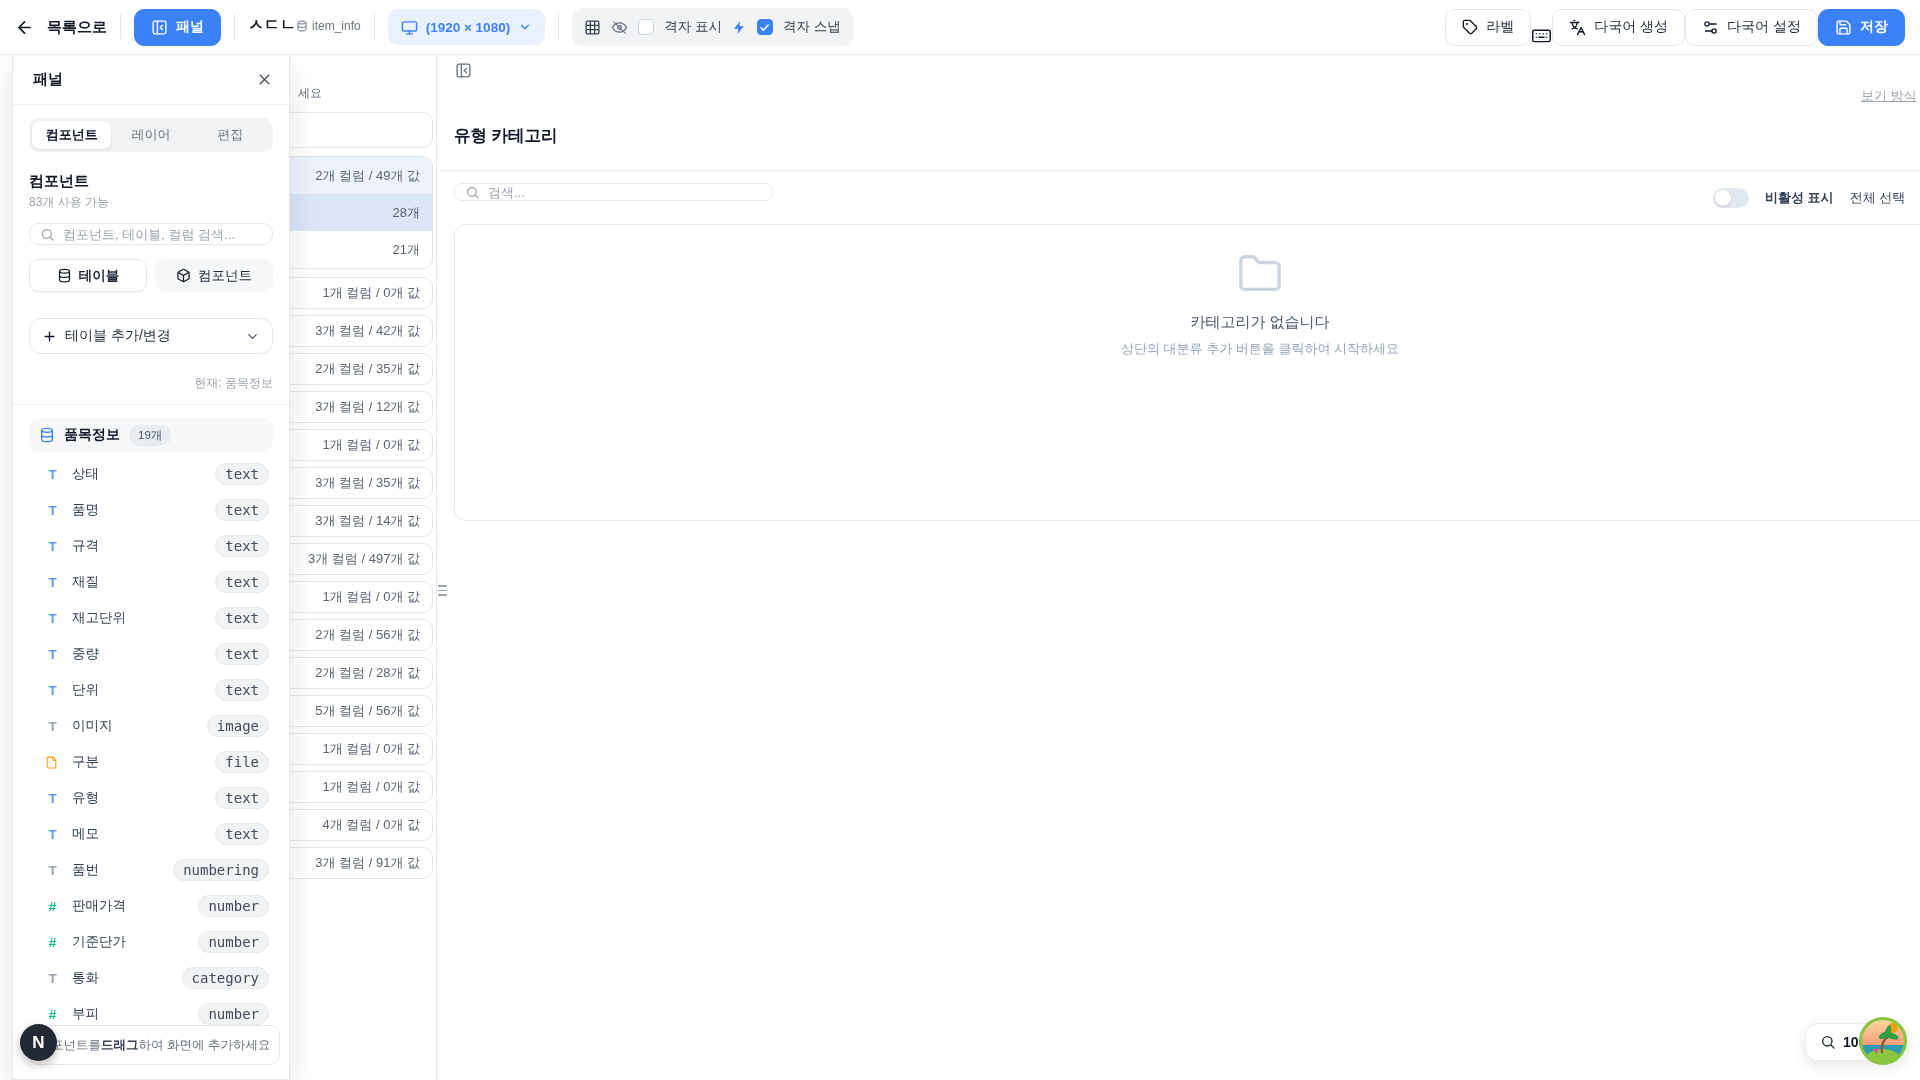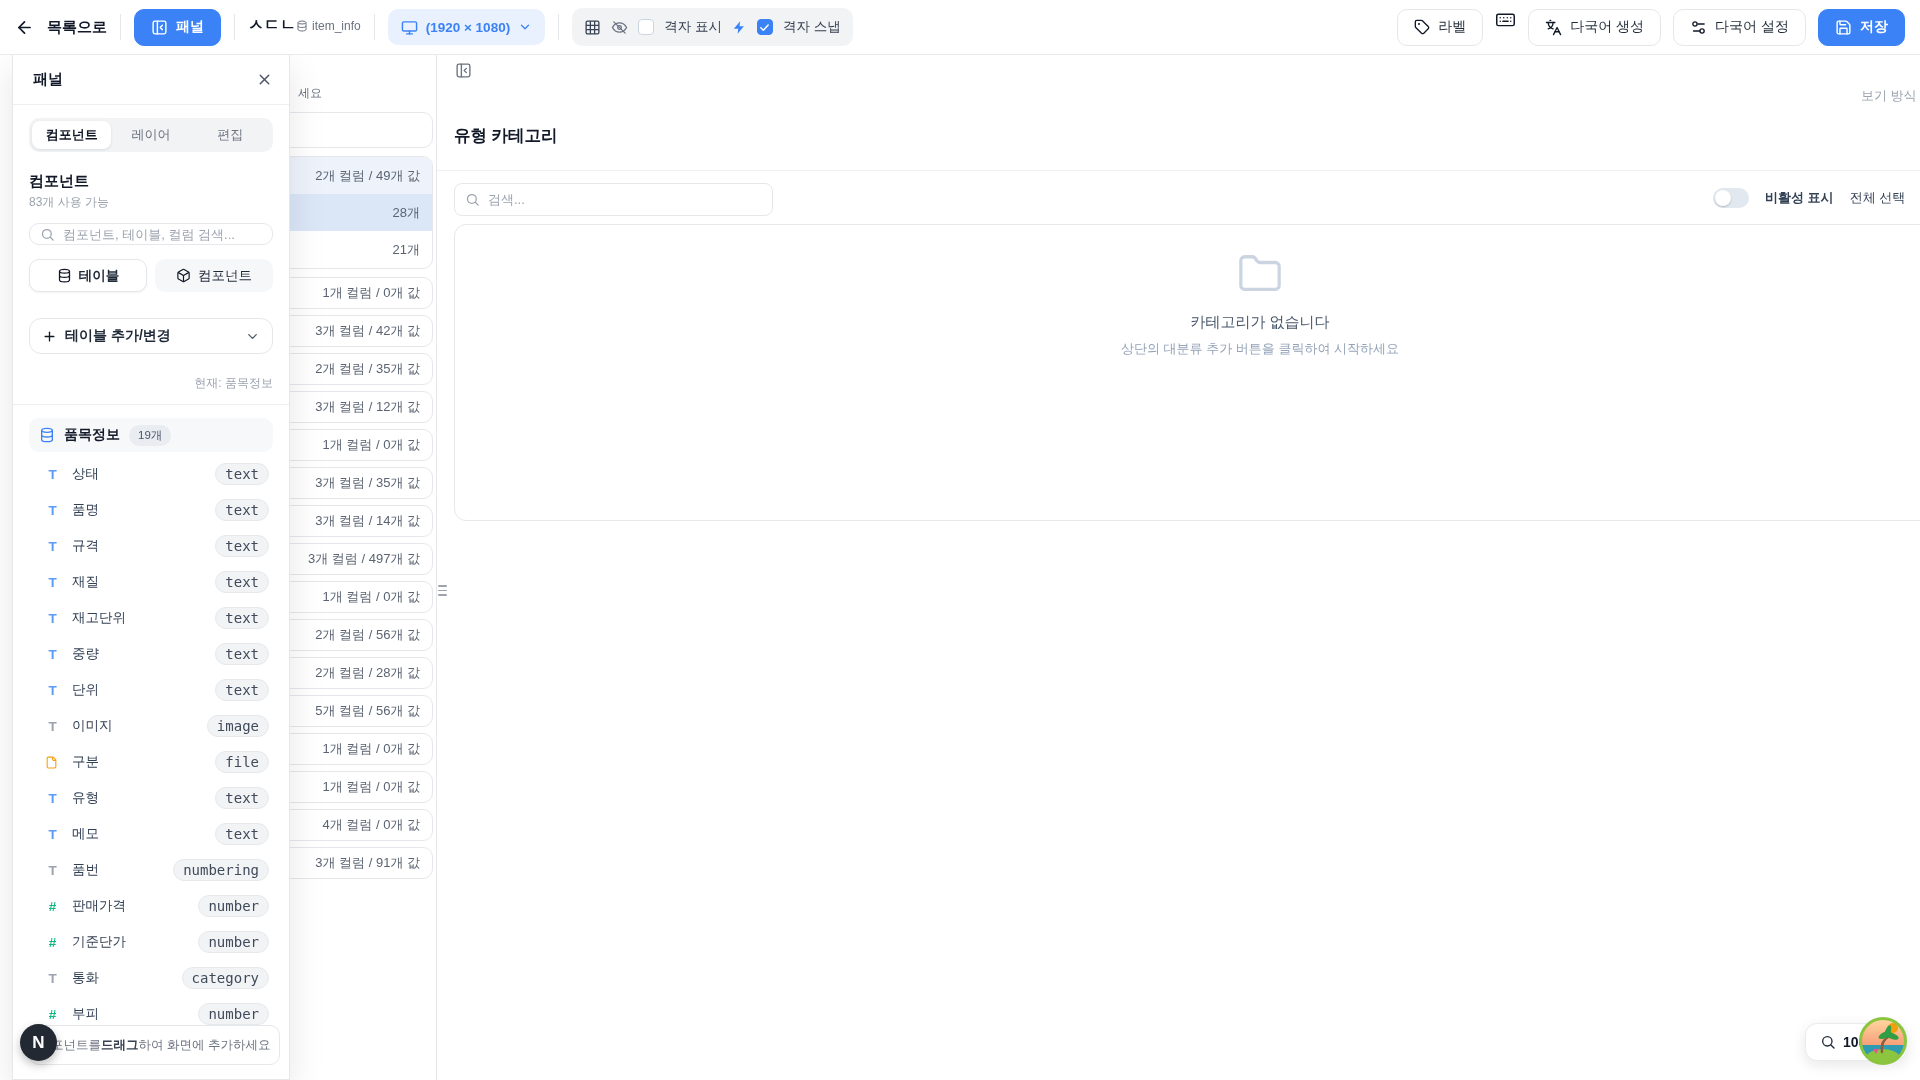--- a/index.html
+++ b/index.html
@@ -3,21 +3,21 @@
 <meta charset="utf-8">
 <style>
   * { margin:0; padding:0; box-sizing:border-box; }
   html,body { width:1920px; height:1080px; overflow:hidden; background:#fff;
     font-family:"Liberation Sans", sans-serif; color:#1f2937; }
   svg { display:block; }
 
   
   .toolbar { position:absolute; top:0; left:0; right:0; height:55px; background:#fff;
     border-bottom:1px solid #e8eaed; display:flex; align-items:center; padding:0 15px; gap:13px; z-index:40; }
-  .tb-right { margin-left:auto; display:flex; align-items:flex-start; gap:12px; }
+  .tb-right { margin-left:auto; display:flex; align-items:flex-end; }
   .sep { width:1px; height:26px; background:#e5e7eb; }
   .ghost { display:inline-flex; align-items:center; justify-content:center; background:none; border:none; cursor:pointer; }
   .back-label { font-size:15px; font-weight:700; color:#111827; }
   .btn { display:inline-flex; align-items:center; gap:8px; height:37px; padding:0 16px;
     border-radius:10px; font-size:14px; font-weight:500; border:1px solid #e5e7eb; background:#fff; color:#1f2937; cursor:pointer; }
   .btn.primary { background:#3b82f6; border-color:#3b82f6; color:#fff; font-weight:600; }
   .title-block { display:flex; justify-content:center; line-height:1.15; margin-top:-3px; }
   .title-main { font-size:16px; font-weight:700; color:#111827; }
   .title-sub { display:flex; align-items:center; gap:4px; font-size:12px; color:#6b7280; margin-top:2px; }
   .res-pill { display:inline-flex; align-items:center; gap:8px; height:36px; padding:0 13px;
@@ -62,21 +62,21 @@
     display:flex; align-items:center; gap:8px; padding:0 10px; background:#fff; }
   .p-search input { border:none; outline:none; flex:1; font-size:13px; color:#374151; background:transparent;
     font-family:"Liberation Sans", sans-serif; }
   .p-search input::placeholder { color:#9ca3af; }
   .modes { margin-top:14px; display:flex; gap:8px; }
   .mode { flex:1; height:33px; border-radius:10px; display:flex; align-items:center; justify-content:center;
     gap:7px; font-size:13.5px; color:#1f2937; cursor:pointer; background:#f6f7f9; border:1px solid transparent; }
   .mode.active { background:#fff; border-color:#e5e7eb; box-shadow:0 1px 2px rgba(0,0,0,.06); font-weight:600; }
   .add-table { margin-top:26px; height:36px; width:100%; border:1px solid #e5e7eb; border-radius:12px;
     background:#fff; display:flex; align-items:center; gap:8px; padding:0 12px; font-size:14px;
-    color:#1f2937; font-weight:700; cursor:pointer; }
+    color:#1f2937; font-weight:400; cursor:pointer; }
   .add-table .chev { margin-left:auto; }
   .p-current { margin-top:21px; font-size:12px; color:#9ca3af;text-align:right; }
   .p-div { margin-top:12px; border-top:1px solid #eceef1; }
   .tbl-row { margin:13px 16px 0; background:#f6f8fa; border-radius:10px; height:34px;
     display:flex; align-items:center; gap:9px; padding:0 10px; cursor:pointer; }
   .tbl-name { font-size:14px; font-weight:700; color:#111827; }
   .tbl-badge { background:#e9edf1; border-radius:999px; padding:3px 9px; font-size:11.5px; color:#475569; }
   .fields { padding:4px 16px 0; }
   .frow { height:36px; display:flex; align-items:center; gap:12px; padding:0 4px 0 16px; cursor:grab; }
   .ficon { width:15px; text-align:center; font-size:13.5px; font-weight:700; }
@@ -91,24 +91,24 @@
     color:#6b7280; background:#fff; }
   .hint b { color:#374151; }
 
   .n-badge { position:absolute; left:20px; top:1024px; width:37px; height:37px; border-radius:50%;
     background:#232932; color:#fff; display:flex; align-items:center; justify-content:center;
     font-size:17px; font-weight:700; z-index:60; box-shadow:0 4px 10px rgba(0,0,0,.25); cursor:pointer; }
 
   
   .canvas { position:absolute; top:55px; left:437px; right:0; bottom:0; background:#fff; z-index:1; }
   .cv-collapse { position:absolute; left:18px; top:7px; cursor:pointer; }
-  .cv-viewmode { position:absolute; left:1424px; top:32px; font-size:13px; color:#9ca3af; white-space:nowrap; }
+  .cv-viewmode { position:absolute; left:1424px; top:32px; font-size:13px; color:#9ca3af; white-space:nowrap;text-decoration:underline; }
   .cv-title { position:absolute; left:17px; top:70px; font-size:16.5px; font-weight:700; color:#111827; }
   .cv-div { position:absolute; left:0; right:0; top:115px; border-top:1px solid #eef0f2; }
-  .cv-search { position:absolute; left:17px; top:128px; width:319px; height:33px; border:1px solid #e5e7eb;
+  .cv-search { position:absolute; left:17px; top:128px; width:319px; height:18px; border:1px solid #e5e7eb;
     border-radius:8px; display:flex; align-items:center; gap:8px; padding:0 10px; background:#fff; }
   .cv-search input { border:none; outline:none; flex:1; font-size:13px; background:transparent;
     font-family:"Liberation Sans", sans-serif; }
   .cv-search input::placeholder { color:#9ca3af; }
   .cv-controls { position:absolute; left:1276px; top:133px; display:flex; align-items:center; gap:16px; white-space:nowrap; }
   .toggle { width:36px; height:20px; border-radius:999px; background:#e2e8f0; position:relative; cursor:pointer; }
   .toggle .knob { position:absolute; left:2px; top:2px; width:16px; height:16px; border-radius:50%;
     background:#fff; box-shadow:0 1px 2px rgba(0,0,0,.2); }
   .ctrl-label { font-size:13px; color:#334155; font-weight:600; cursor:pointer; }
   .ctrl-link { font-size:13px; color:#334155; cursor:pointer; }

